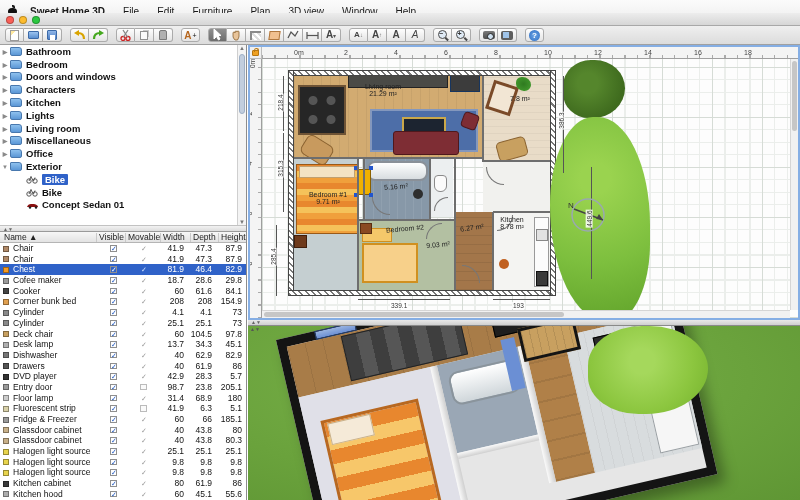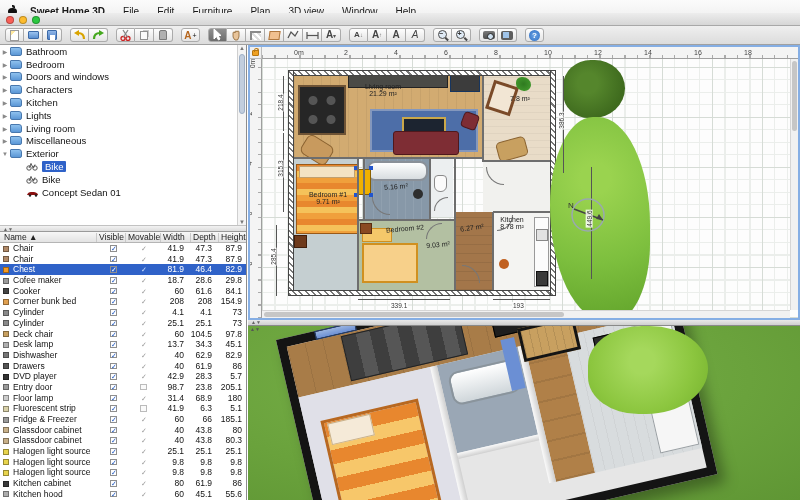--- a/index.html
+++ b/index.html
@@ -55,21 +55,21 @@
   .ic-film::after { content:""; position:absolute; left:1.5px; top:1.5px; width:6px; height:6px; background:#9fc3e8; }
   .ic-help { width:11px; height:11px; border-radius:50%; background:radial-gradient(#6ea7e8,#2e6cc0); color:#fff; font-size:8px; font-weight:bold; text-align:center; line-height:11px; }
   .ic-A { font-weight:bold; font-size:10px; color:#444; line-height:10px; }
   .ic-Ai { font-style:italic; font-size:10px; color:#444; line-height:10px; }
   .ic-wall { width:11px; height:9px; border:2px solid #8a8a8a; border-right:none; border-bottom:none; background:repeating-linear-gradient(45deg,#ddd 0 2px,#fff 2px 4px); }
   .ic-room { width:11px; height:9px; background:#f0c090; border:1px solid #b07840; transform:skewX(-8deg); }
 
   
   #left { position:absolute; left:0; top:45px; width:247px; height:455px; background:#fff; border-right:1px solid #8c8c8c; }
   #catalog { position:absolute; left:0; top:0; width:246px; height:180px; overflow:hidden; }
-  .tree-row { position:relative; height:12.8px; display:flex; align-items:center; font-size:9.5px; color:#111; white-space:nowrap; }
+  .tree-row { position:relative; height:12.8px; display:flex; align-items:center; font-size:9.5px; color:#111; white-space:nowrap;font-weight:bold; }
   .tri { width:10px; text-align:center; font-size:6px; color:#8a8a8a; flex:0 0 10px; }
   .folder { width:12px; height:9px; background:linear-gradient(#8ec1ee,#5b97d6); border:1px solid #4878ae; border-radius:1px 3px 2px 2px; margin-right:4px; flex:0 0 12px; }
   .tree-label.sel { background:#2f62c8; color:#fff; padding:0 3px; border-radius:1px; }
   .tree-child { margin-left:26px; }
   #cat-scroll { position:absolute; right:0; top:0; width:9px; height:180px; background:#f4f4f4; border-left:1px solid #cfcfcf; font-size:6px; color:#777; text-align:center; }
   #cat-thumb { position:absolute; left:1px; top:9px; width:6px; height:60px; background:#c2cede; border:1px solid #9fb0c6; border-radius:3px; }
 
   #split-h { position:absolute; left:0; top:180px; width:246px; height:7px; background:linear-gradient(#f2f2f2,#dddddd); border-top:1px solid #c2c2c2; border-bottom:1px solid #9a9a9a; font-size:5px; color:#666; line-height:6px; padding-left:3px; }
 
   
@@ -373,20 +373,25 @@
           <span class="tri" data-interactable="true">▶</span>
           <span class="folder" data-interactable="false"></span>
           <span class="tree-label" data-interactable="false">Living room</span>
         </div>
         <div class="tree-row" data-interactable="true">
           <span class="tri" data-interactable="true">▶</span>
           <span class="folder" data-interactable="false"></span>
           <span class="tree-label" data-interactable="false">Miscellaneous</span>
         </div>
         <div class="tree-row" data-interactable="true">
+          <span class="tri" data-interactable="true">▶</span>
+          <span class="folder" data-interactable="false"></span>
+          <span class="tree-label" data-interactable="false">Office</span>
+        </div>
+        <div class="tree-row" data-interactable="true">
           <span class="tri" data-interactable="true">▼</span>
           <span class="folder" data-interactable="false"></span>
           <span class="tree-label" data-interactable="false">Exterior</span>
         </div>
         <div class="tree-row tree-child" data-interactable="true">
           <span data-interactable="false" style="width: 12px; height: 9px; margin: 0px 4px 0px 0px; flex: 0 0 12px;"><svg width="12" height="9">
               <circle cx="3" cy="6" r="2.2" fill="none" stroke="#555"></circle>
               <circle cx="9" cy="6" r="2.2" fill="none" stroke="#555"></circle>
               <path d="M3 6 L5 2 L7.5 6 L9 2.5 M4 2 h2" fill="none" stroke="#555"></path>
             </svg></span>

